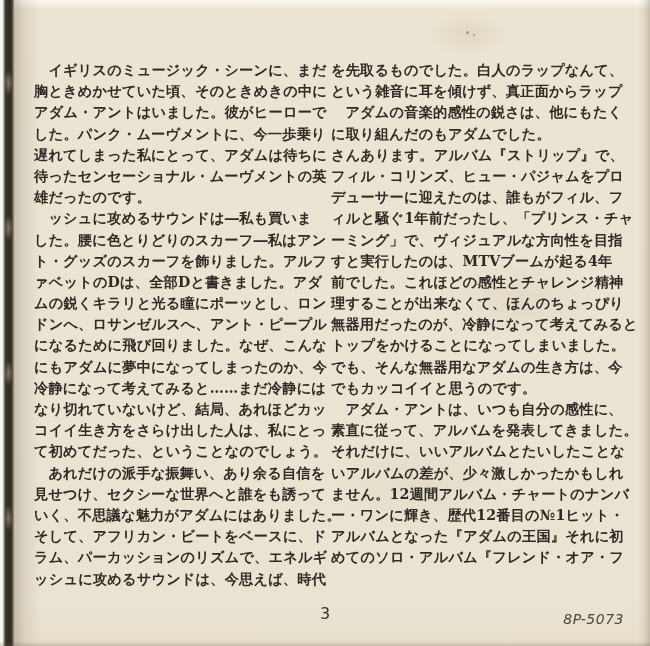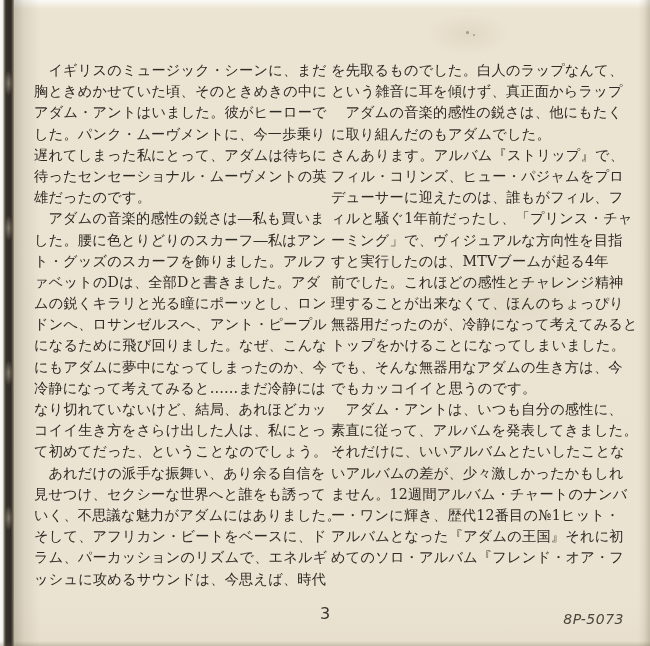--- a/index.html
+++ b/index.html
@@ -22,21 +22,21 @@
   .binding-shadow{position:absolute;left:14px;top:0;width:26px;height:646px;
     background:linear-gradient(90deg,rgba(90,80,60,0.28),rgba(90,80,60,0.10) 40%,rgba(90,80,60,0) 100%);}
   .edge-right{position:absolute;right:0;top:0;width:12px;height:646px;
     background:linear-gradient(270deg,rgba(110,98,75,0.30),rgba(110,98,75,0.08) 55%,rgba(110,98,75,0) 100%);}
   .edge-bottom{position:absolute;left:0;bottom:0;width:650px;height:5px;
     background:linear-gradient(0deg,rgba(100,90,70,0.25),rgba(100,90,70,0) 100%);}
   .col{position:absolute;top:60px;width:293px;color:#2e2b26;
     font-size:14.2px;line-height:21.2px;letter-spacing:0.2px;}
   .col-left{left:34px;}
   .col-right{left:331px;}
-  .tline{height:21.2px;white-space:pre;text-align:justify;text-justify:inter-character;}
+  .tline{height:21.2px;white-space:pre;text-align:justify;text-justify:inter-character;font-weight:bold;}
   .footer-pagenum{position:absolute;left:0;top:604px;width:650px;text-align:center;
     font-family:"DejaVu Sans","Liberation Sans",sans-serif;
     font-size:16px;color:#35332e;}
   .footer-catalog{position:absolute;right:26px;top:611px;
     font-family:"DejaVu Sans","Liberation Sans",sans-serif;font-style:italic;
     font-size:14px;letter-spacing:0.5px;color:#4b473f;}
   .speck{position:absolute;border-radius:50%;background:rgba(90,70,45,0.45);}
 </style>
 </head>
 <body>
@@ -60,21 +60,21 @@
   <span class="speck" style="left:473px;top:34px;width:2px;height:2px;"></span>
 
   <div class="col col-left">
       <div class="tline">　イギリスのミュージック・シーンに、まだ</div>
       <div class="tline">胸ときめかせていた頃、そのときめきの中に</div>
       <div class="tline">アダム・アントはいました。彼がヒーローで</div>
       <div class="tline">した。パンク・ムーヴメントに、今一歩乗り</div>
       <div class="tline">遅れてしまった私にとって、アダムは待ちに</div>
       <div class="tline">待ったセンセーショナル・ムーヴメントの英</div>
       <div class="tline">雄だったのです。</div>
-      <div class="tline">　アダムの音楽的感性の鋭さは―私も買いま</div>
+      <div class="tline">　ッシュに攻めるサウンドは―私も買いま</div>
       <div class="tline">した。腰に色とりどりのスカーフ―私はアン</div>
       <div class="tline">ト・グッズのスカーフを飾りました。アルフ</div>
       <div class="tline">ァベットのDは、全部Ⅾと書きました。アダ</div>
       <div class="tline">ムの鋭くキラリと光る瞳にポーッとし、ロン</div>
       <div class="tline">ドンへ、ロサンゼルスへ、アント・ピープル</div>
       <div class="tline">になるために飛び回りました。なぜ、こんな</div>
       <div class="tline">にもアダムに夢中になってしまったのか、今</div>
       <div class="tline">冷静になって考えてみると……まだ冷静には</div>
       <div class="tline">なり切れていないけど、結局、あれほどカッ</div>
       <div class="tline">コイイ生き方をさらけ出した人は、私にとっ</div>

